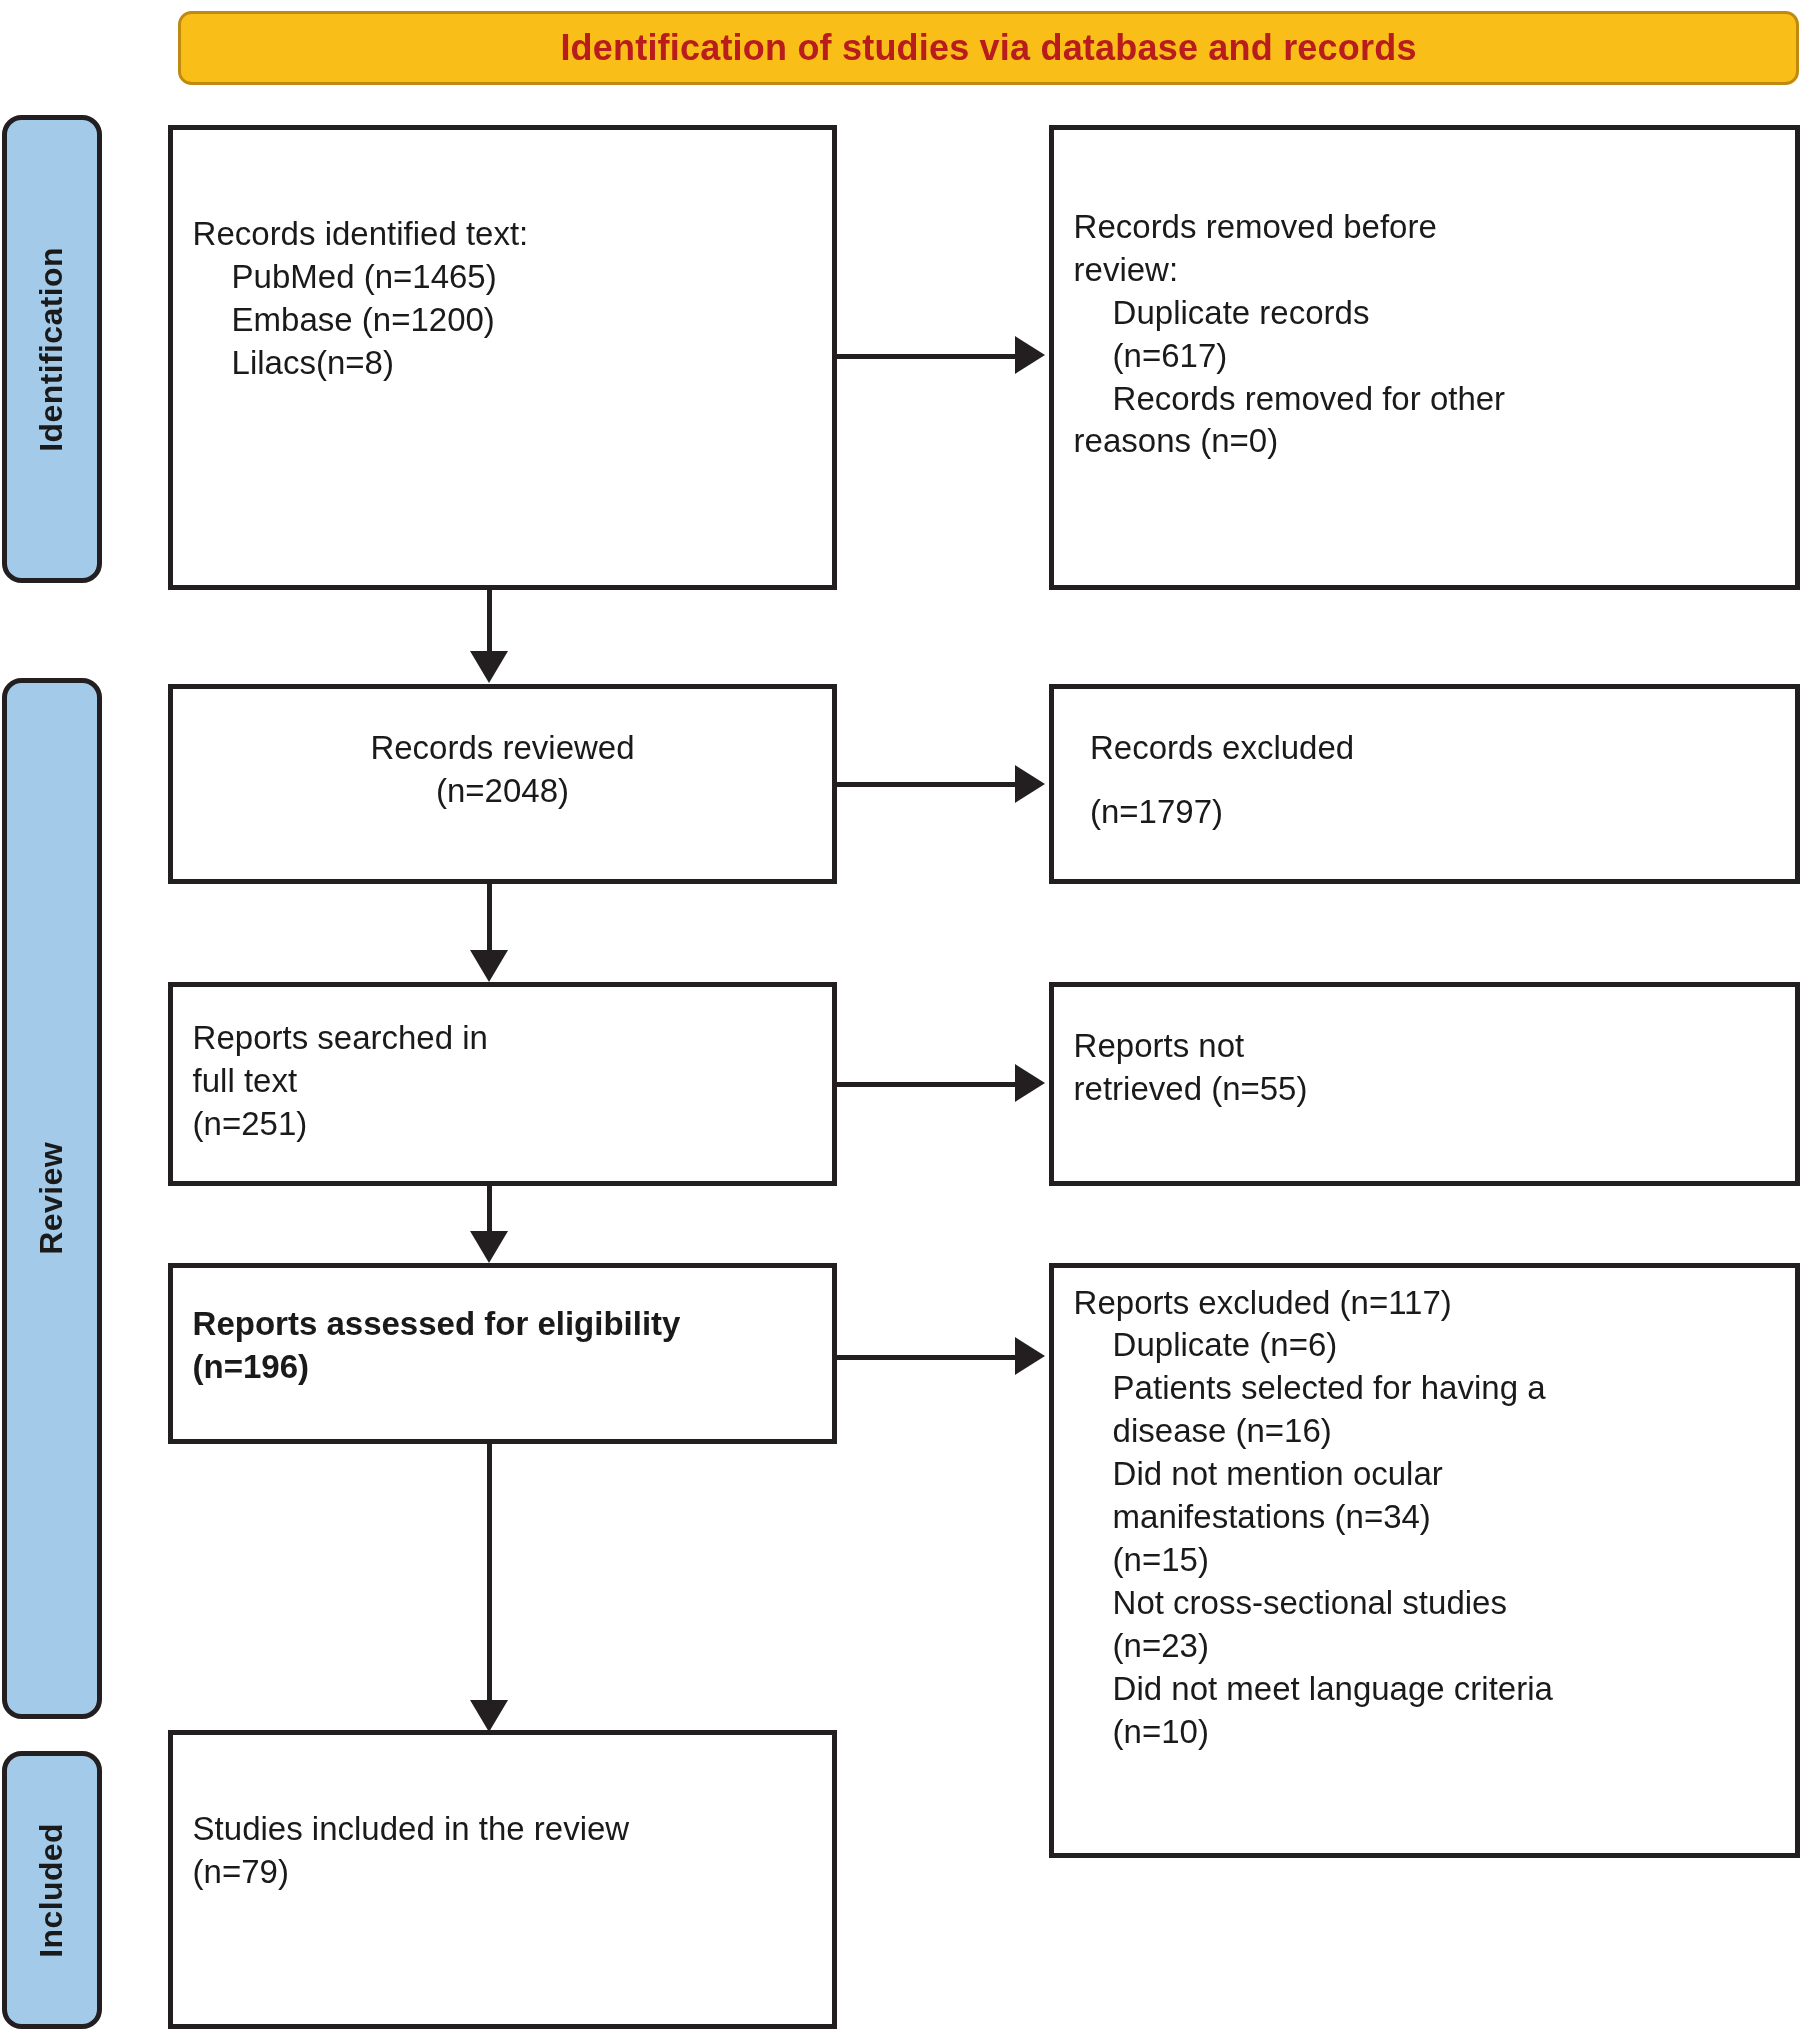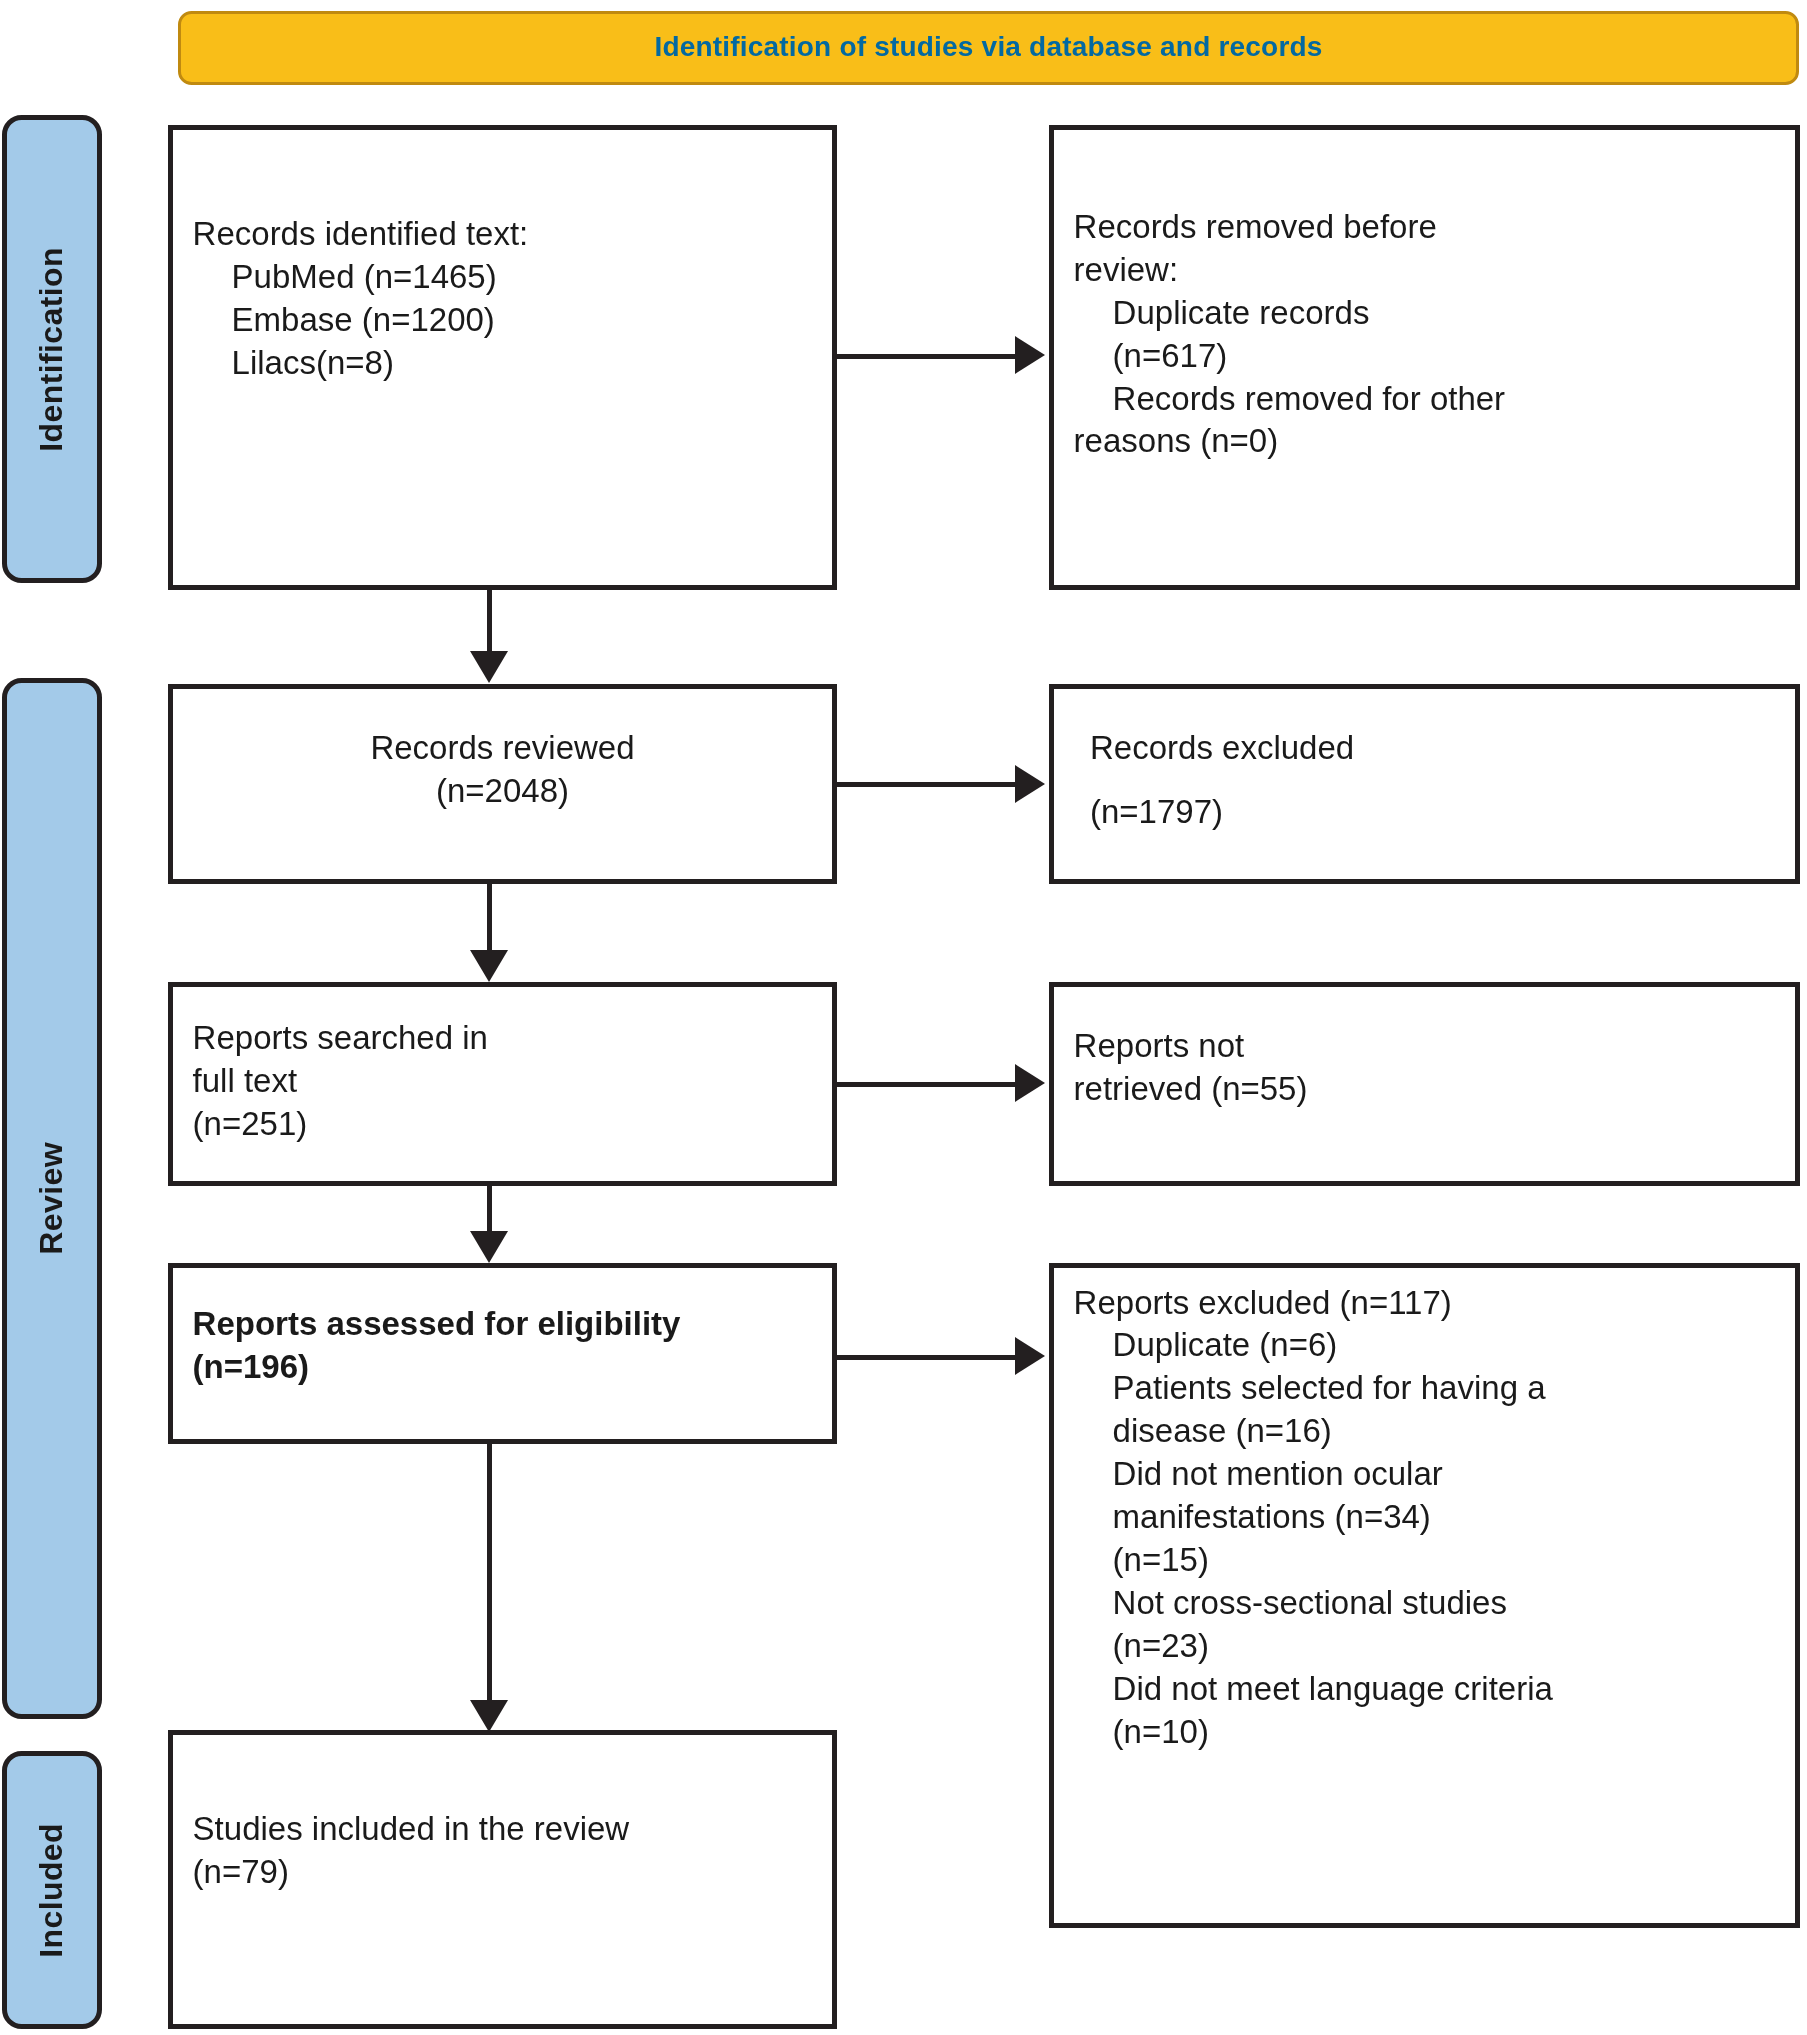--- a/index.html
+++ b/index.html
@@ -27,23 +27,23 @@
     height: 74px;
     background: #F9BE18;
     border: 3px solid #C08A10;
     border-radius: 13.6px;
     box-sizing: border-box;
     display: flex;
     align-items: center;
     justify-content: center;
   }
   .banner-title {
-    font-size: 28px;
+    font-size: 36px;
     font-weight: bold;
-    color: #0369a1;
+    color: #b91c1c;
     letter-spacing: 0.2px;
     text-align: center;
     line-height: 1.1;
   }
 
   
   .stage {
     position: absolute;
     left: 1.5px;
     width: 100px;
@@ -91,21 +91,21 @@
   #box-identified     { left: 168px; top: 125px;  width: 669px;  height: 465px; }
   #box-reviewed       { left: 168px; top: 684px;  width: 669px;  height: 200px; align-items: center; }
   #box-fulltext       { left: 168px; top: 982px; width: 669px;  height: 204px; }
   #box-eligibility    { left: 168px; top: 1263px; width: 669px;  height: 181px; }
   #box-included       { left: 168px; top: 1730px; width: 669px;  height: 299px; }
 
   
   #box-removed        { left: 1049px; top: 125px;  width: 751px; height: 465px; }
   #box-excluded       { left: 1049px; top: 684px;  width: 751px; height: 200px; padding-left: 36px; }
   #box-notretrieved   { left: 1049px; top: 982px; width: 751px; height: 204px; }
-  #box-reportsexcluded{ left: 1049px; top: 1263px; width: 751px; height: 665px; justify-content: flex-start; padding-top: 13.6px; }
+  #box-reportsexcluded{ left: 1049px; top: 1263px; width: 751px; height: 595px; justify-content: flex-start; padding-top: 13.6px; }
 
   
   #box-identified   { justify-content: flex-start; padding-top: 83px; }
   #box-removed      { justify-content: flex-start; padding-top: 76px; }
   #box-reviewed     { justify-content: flex-start; padding-top: 38px; }
   #box-excluded     { justify-content: flex-start; padding-top: 38px; }
   #box-fulltext     { justify-content: flex-start; padding-top: 30px; }
   #box-notretrieved { justify-content: flex-start; padding-top: 38px; }
   #box-eligibility  { justify-content: flex-start; padding-top: 35px; font-weight: bold; }
   #box-included     { justify-content: flex-start; padding-top: 73px; }

